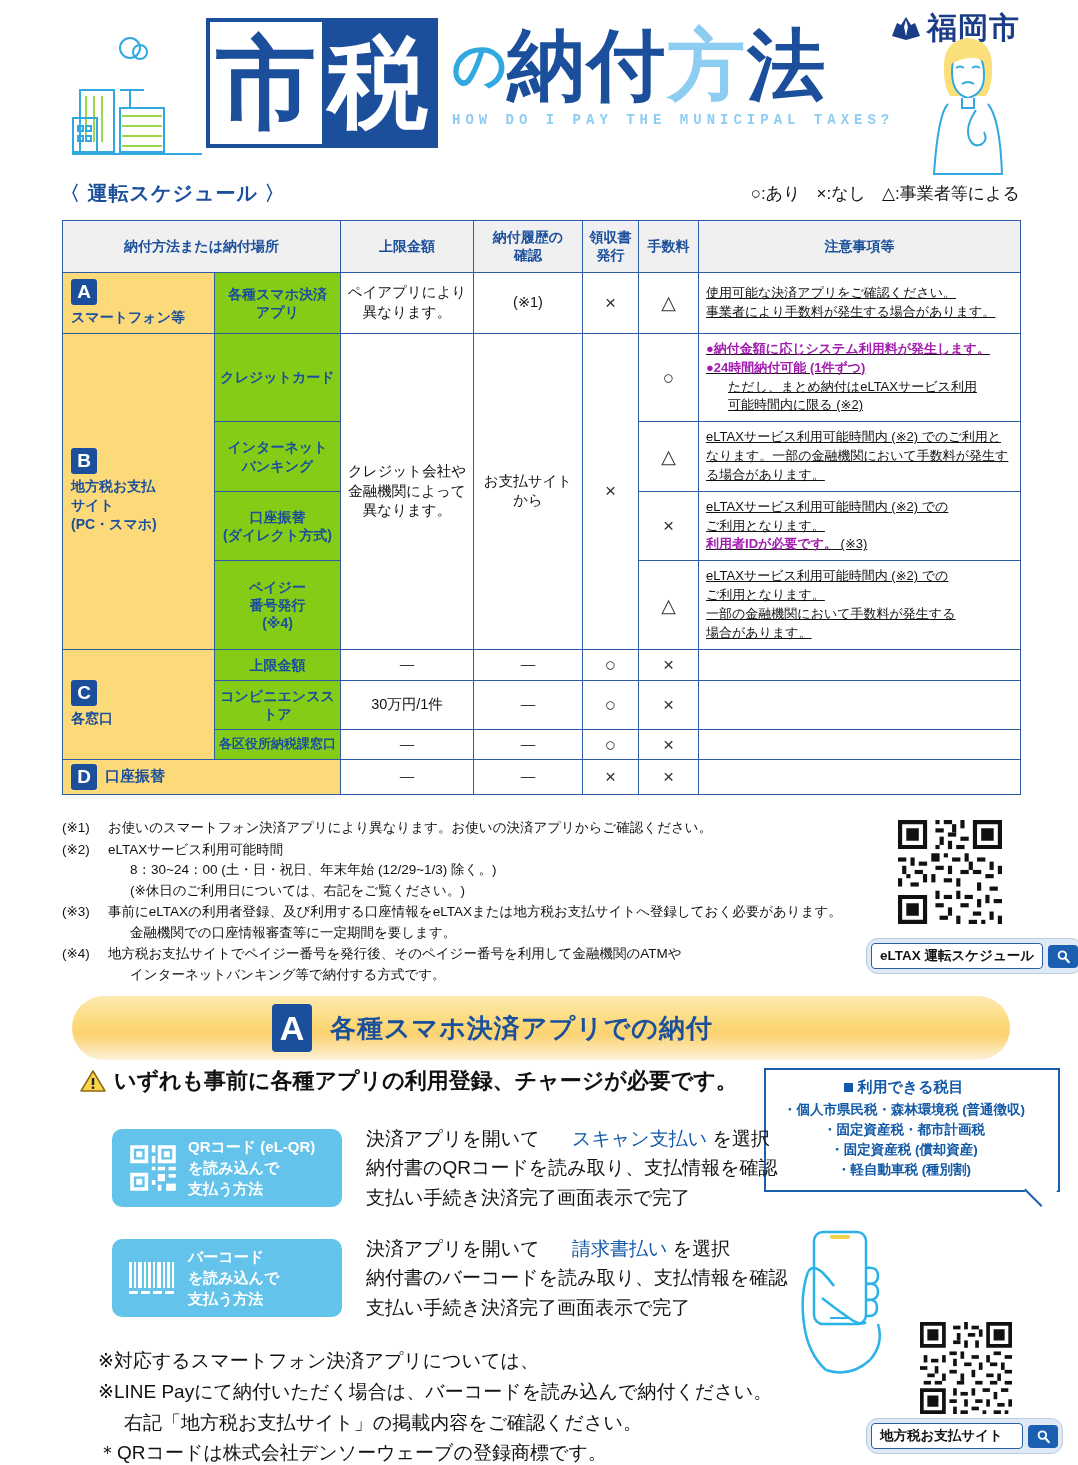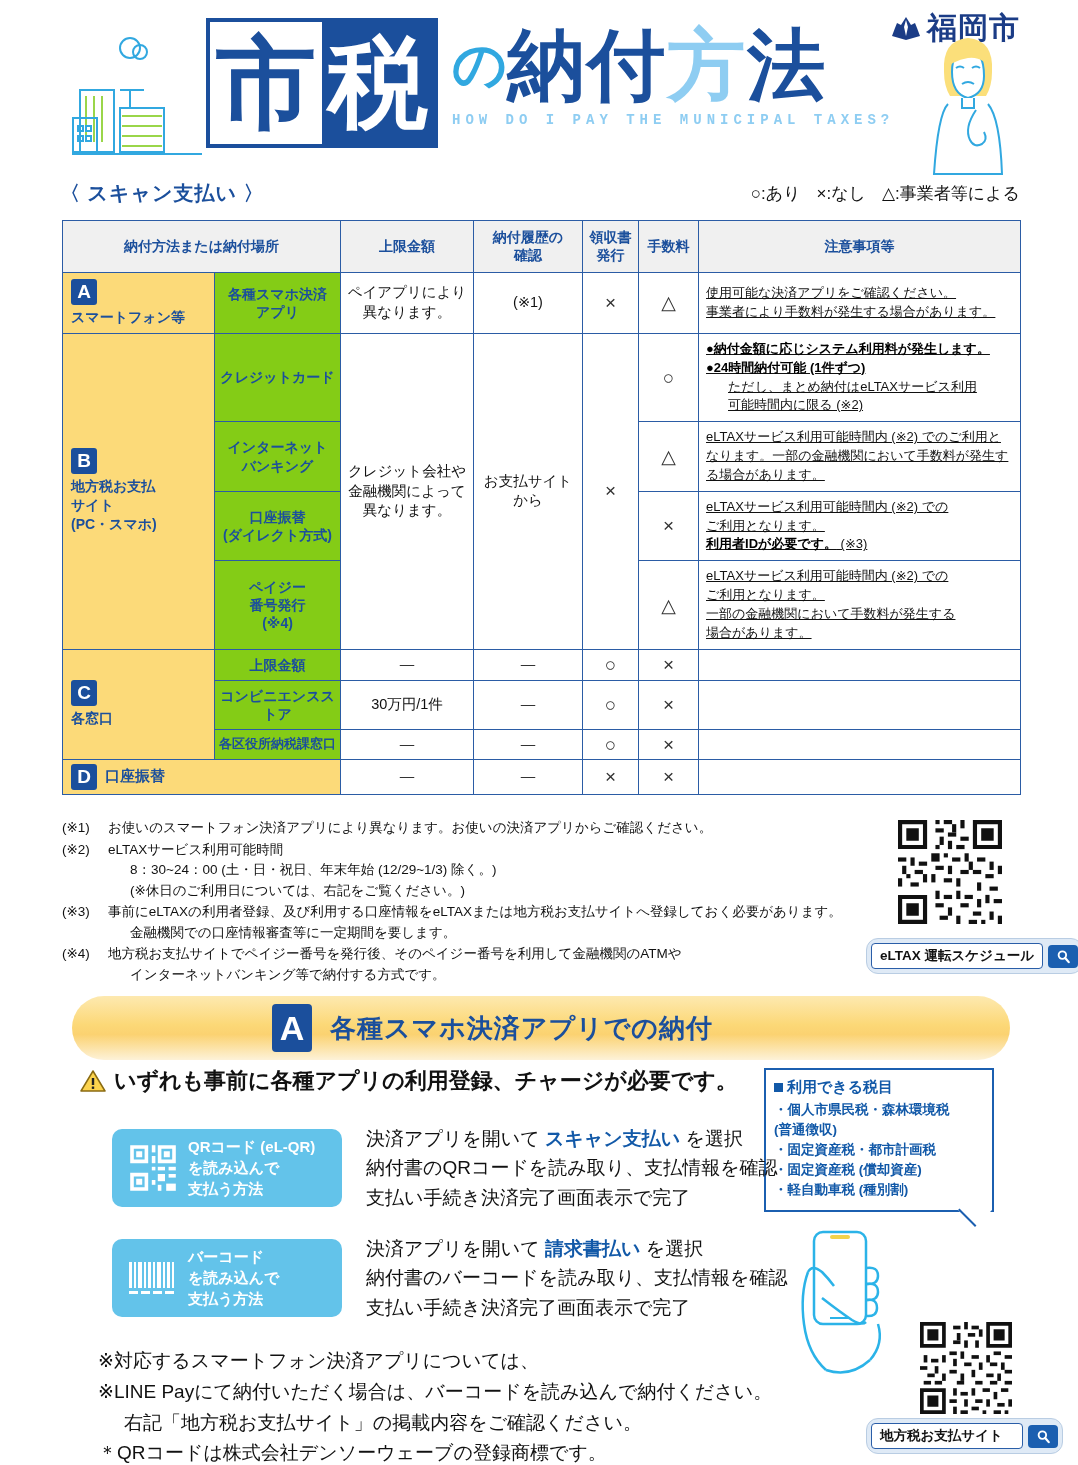--- a/index.html
+++ b/index.html
@@ -82,21 +82,21 @@
   .grp-d { background:#fcda79; color:#1b4f9c; font-weight:bold; font-size:15px;
            padding:4px 8px; text-align:left; }
   .grp-d .badge { vertical-align:middle; margin:0 8px 0 0; }
   .meth {
     background:#84cc16; color:#1b4f9c; font-weight:bold; text-align:center;
     font-size:14px; line-height:1.3; padding:6px 2px;
   }
   .ctr { text-align:center; font-size:14.5px; line-height:1.35; color:#111; }
   .mark { text-align:center; font-size:19px; color:#333; font-weight:300; }
   .rem { padding:6px 7px; font-size:13px; line-height:1.45; color:#111;text-decoration:underline; }
-  .rem b { color:#000000; }
+  .rem b { color:#a21caf; }
   .dash { color:#333; }
 
   
   .notes {
     position:absolute; left:62px; top:818px; width:800px;
     font-size:13.5px; line-height:1.52; color:#111;
   }
   .note { display:flex; margin-bottom:1px; }
   .note .lbl { width:46px; flex:none; }
   .note .txt { flex:1; }
@@ -142,44 +142,44 @@
   
   .warn {
     position:absolute; left:80px; top:1066px;
     display:flex; align-items:center; gap:8px;
     font-size:22px; font-weight:bold; color:#111;
   }
   .warnicon { width:26px; height:24px; }
 
   
   .taxbox {
-    position:absolute; left:764px; top:1068px; width:230px;
+    position:absolute; left:764px; top:1068px; width:296px;
     border:2px solid #1b5fb0; background:#fff; padding:6px 24px 10px 8px;
-    font-size:13.5px; color:#1259a8; font-weight:bold; line-height:1.48;
+    font-size:13.5px; color:#1259a8; font-weight:bold; line-height:1.48;text-align:center;
   }
   .taxbox .tb-title { font-size:15px; margin-bottom:2px; }
   .taxbox .sq { display:inline-block; width:9px; height:9px; background:#1259a8; margin-right:4px; }
   .taxbox .foldline {
     position:absolute; right:0px; bottom:0px; width:24px; height:24px;
     background:#fff; border-left:2px solid #1b5fb0; transform:rotate(-45deg);
     transform-origin: bottom right;
   }
 
   
   .method { position:absolute; display:flex; align-items:center; }
   .m1 { left:112px; top:1124px; }
   .m2 { left:112px; top:1234px; }
   .mbox {
     width:230px; height:78px; background:#63c3ea; border-radius:10px;
     display:flex; align-items:center; color:#fff; font-weight:bold;
   }
   .micon { width:62px; margin-left:10px; display:flex; justify-content:center; }
   .mtext { font-size:15px; line-height:1.38; margin-left:4px; }
   .mdesc { margin-left:24px; font-size:19px; line-height:1.55; color:#111; white-space:nowrap; }
-  .mdesc .hl { color:#1259a8; font-weight:bold; }
+  .mdesc .hl { color:#1259a8; font-weight:normal;margin-left:27px; }
 
   
   .bnotes {
     position:absolute; left:98px; top:1346px;
     font-size:19px; line-height:1.62; color:#111; white-space:nowrap;
   }
   .bnotes .ind { padding-left:26px; }
 
   .phone { position:absolute; left:792px; top:1228px; width:108px; height:150px; }
   .qr2 { position:absolute; left:920px; top:1322px; width:92px; height:92px; }
@@ -251,21 +251,21 @@
       <path d="M38 42 q4 -3 8 0 M54 42 q4 -3 8 0" stroke="#31a8e0" stroke-width="2" fill="none"></path>
       <path d="M44 58 q6 -4 12 0" stroke="#31a8e0" stroke-width="2" fill="none"></path>
       <path d="M26 46 Q30 22 50 20 Q70 22 74 46 Q66 30 50 32 Q34 34 26 46Z" fill="#fbdf7a"></path>
       <path d="M30 78 Q20 88 16 148 L84 148 Q82 92 70 78" fill="#fff" stroke="#31a8e0" stroke-width="2"></path>
       <path d="M44 72 L44 82 L56 82 L56 72" fill="#fff" stroke="#31a8e0" stroke-width="2"></path>
       <path d="M58 84 q-12 18 -6 30 q4 8 12 4 q6 -4 2 -12" fill="#fff" stroke="#31a8e0" stroke-width="2"></path>
     </svg>
   </div>
 
   <div class="legendrow">
-    <div class="sec-title">〈 スキャン支払い 〉</div>
+    <div class="sec-title">〈 運転スケジュール 〉</div>
     <div class="legend">
       <span>○:あり</span>
       <span>×:なし</span>
       <span>△:事業者等による</span>
     </div>
   </div>
 
   <table class="tbl">
     <colgroup>
       <col style="width:152px">

